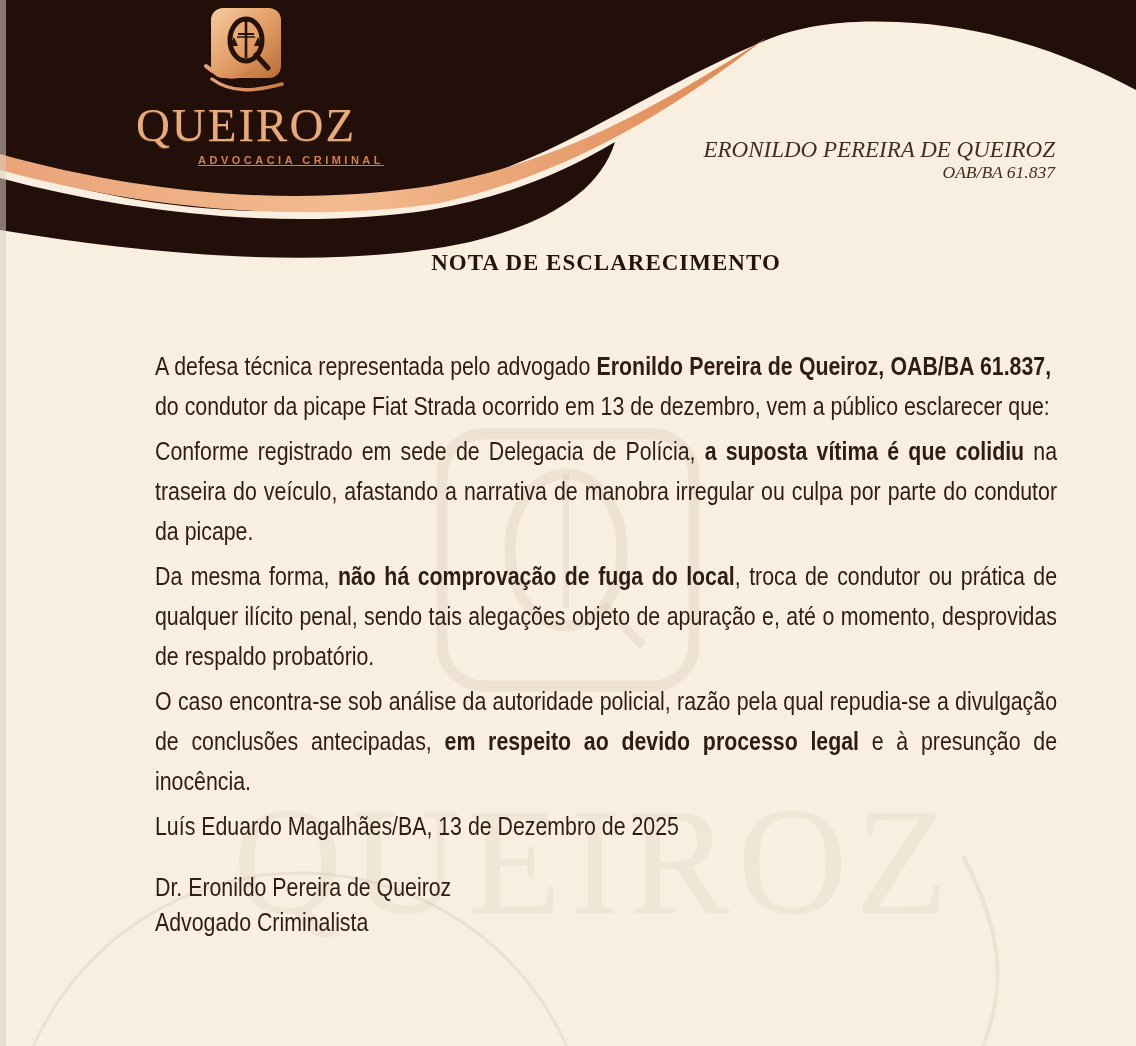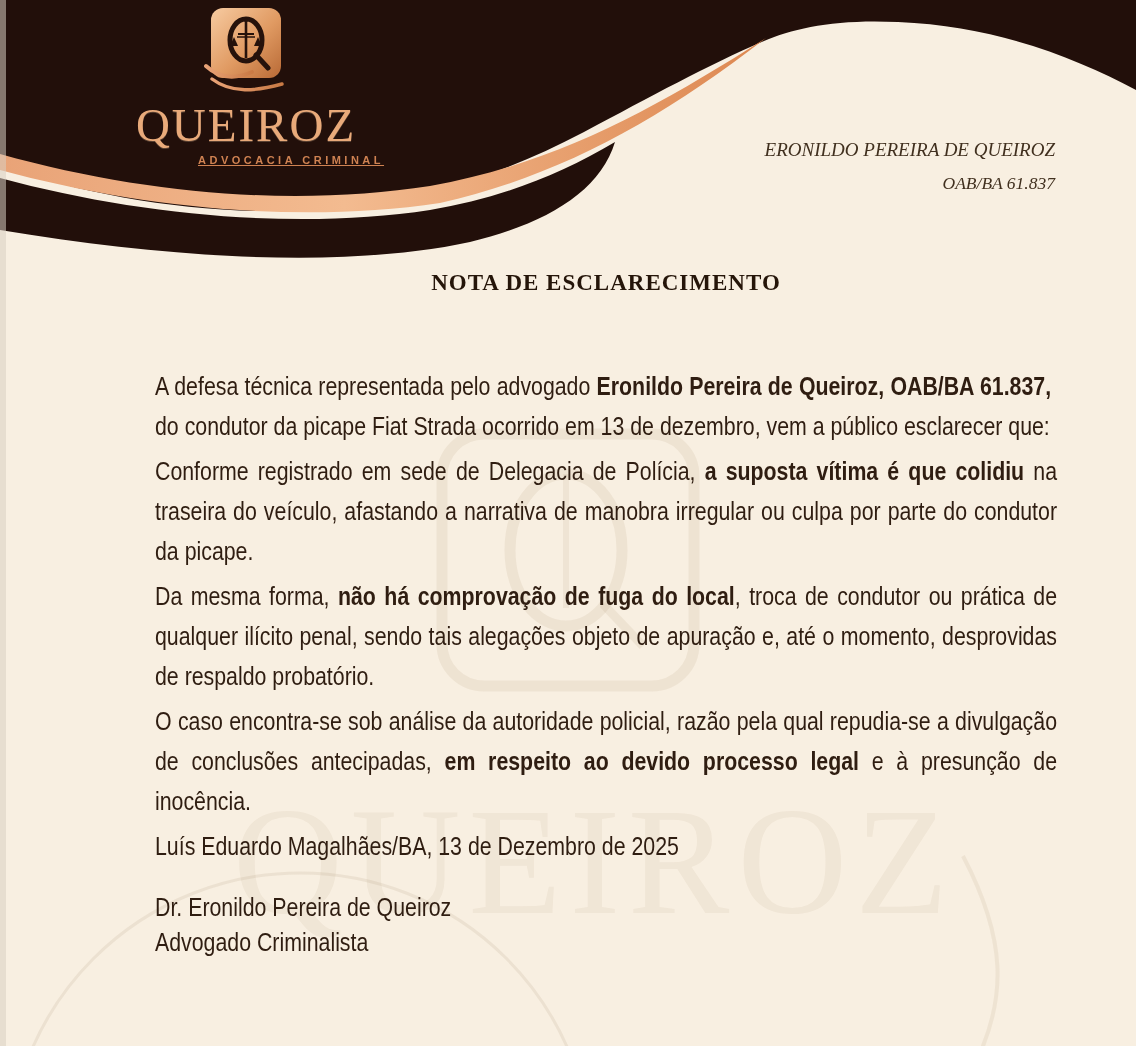--- a/index.html
+++ b/index.html
@@ -20,33 +20,33 @@
     letter-spacing:2px;color:#e9aa7a;margin-top:0px;
     text-shadow:0 1px 0 rgba(255,214,170,.25);
   }
   .brand-tagline{
     font-size:11px;font-weight:bold;letter-spacing:3.5px;color:#cf8252;
     margin:6px 0 0 98px;text-align:left;text-decoration:underline;
   }
   
   .header-right{position:absolute;right:81px;top:139px;text-align:right;
     font-family:"Liberation Serif",serif;font-style:italic;color:#41301f;}
-  .header-right .lawyer{font-size:19px;line-height:22px;}
-  .header-right .oab{font-size:17.5px;line-height:20px;margin-top:12px;}
+  .header-right .lawyer{font-size:23px;line-height:22px;}
+  .header-right .oab{font-size:17.5px;line-height:20px;margin-top:1px;}
   
   .wm{position:absolute;pointer-events:none;}
   .wm-word{
     left:233px;top:782px;font-family:"Liberation Serif",serif;
     font-size:152px;line-height:160px;letter-spacing:8px;
     color:rgba(141,106,66,.065);white-space:nowrap;
   }
   .wm-logo{left:428px;top:422px;width:292px;height:310px;}
   .wm-extra{left:0;top:0;width:1136px;height:1046px;}
   
-  .content{position:absolute;left:155px;top:243px;width:902px;margin-top:20px;}
+  .content{position:absolute;left:155px;top:243px;width:902px;}
   .doc-title{
     margin:7px 0 0;text-align:center;
     font-family:"Liberation Serif",serif;font-weight:bold;
     font-size:23px;letter-spacing:1px;color:#251509;
   }
   .condensed{
     width:1100px;transform:scaleX(0.82);transform-origin:0 0;
     margin-top:70px;
   }
   .condensed p{margin:0 0 5px;}

